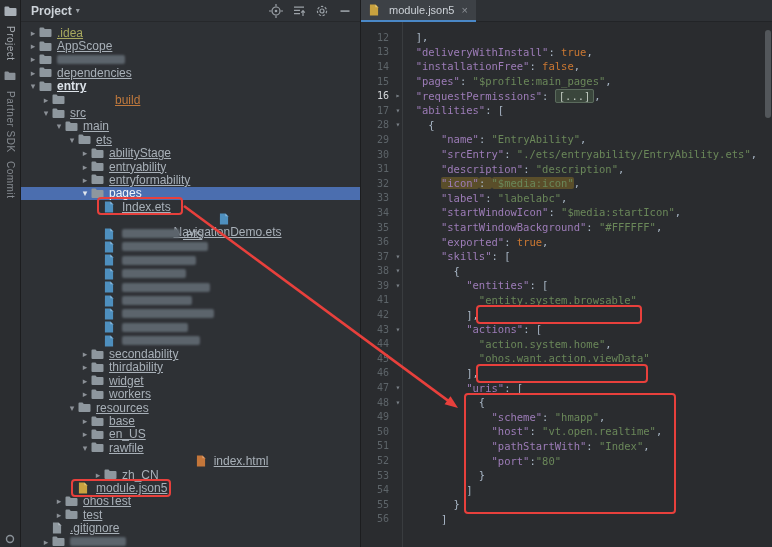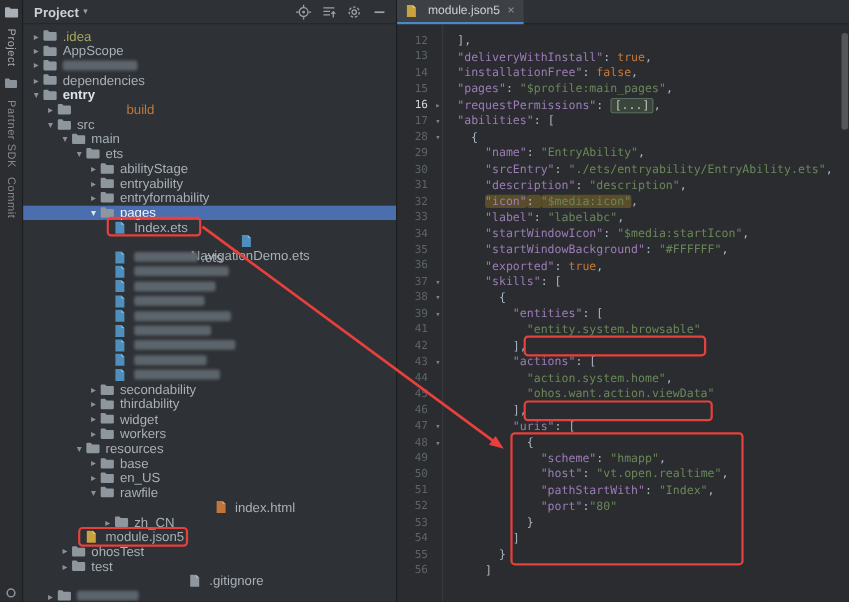--- a/index.html
+++ b/index.html
@@ -21,21 +21,21 @@
   .th-caret{font-size:8px;color:#9aa0a6;margin-left:4px;}
   .th-icons{margin-left:auto;display:flex;gap:9px;align-items:center;}
   .th-icons span{display:inline-flex;}
   .tree{flex:1;overflow:hidden;padding-top:4px;font-size:12px;color:#a8b0b8;}
   .trow{height:13.4px;display:flex;align-items:center;white-space:nowrap;}
   .trow.selected{background:#4b6eaf;}
   .trow.selected .tlabel{color:#f2f6fa;}
   .trow.selected .chev{color:#dfe6ee;}
   .chev{width:12px;flex:none;font-size:9px;color:#8b9096;text-align:center;}
   .ticon{width:15px;flex:none;display:inline-flex;align-items:center;}
-  .tlabel{padding-left:3px;}
+  .tlabel{padding-left:3px;text-decoration:underline;}
   .tlabel.bold{font-weight:bold;color:#dde3ea;}
   .c-olive{color:#a7a85e;}
   .c-orange{color:#c0793d;margin-left:45px;}
   .blurbar{height:9px;background:#5c646c;border-radius:2px;filter:blur(1.3px);display:inline-block;margin-left:3px;flex:none;}
 
   
   .editor-panel{flex:1;background:#2a2c2f;display:flex;flex-direction:column;position:relative;min-width:0;}
   .tab-bar{height:22px;flex:none;background:#2e3135;border-bottom:1px solid #222427;display:flex;}
   .tab{height:22px;display:flex;align-items:center;gap:5px;padding:0 8px;background:#3d4146;border-bottom:2px solid #4a88c7;font-size:11px;color:#ccd1d7;}
   .tab-close{color:#8c9197;font-size:11px;margin-left:2px;}
@@ -456,21 +456,21 @@
         </div>
         <div class="trow" style="padding-left: 32px;">
           <span class="chev">▸</span>
           <span class="ticon">
             <svg width="13" height="11" viewBox="0 0 13 11">
               <path d="M.5 1.5a1 1 0 0 1 1-1h3l1.3 1.5h5.7a1 1 0 0 1 1 1v6a1 1 0 0 1-1 1h-10a1 1 0 0 1-1-1z" fill="#8e979e"></path>
             </svg>
           </span>
           <span class="tlabel">test</span>
         </div>
-        <div class="trow" style="padding-left: 19px; justify-content: center;">
+        <div class="trow" style="padding-left: 19px;">
           <span class="chev"></span>
           <span class="ticon">
             <svg width="10" height="12" viewBox="0 0 11 13">
               <path d="M1 .5h6l3 3v9H1z" fill="#8e979e"></path>
               <path d="M7 .5l3 3H7z" fill="#b5bcc2"></path>
             </svg>
           </span>
           <span class="tlabel">.gitignore</span>
         </div>
         <div class="trow" style="padding-left: 19px;">

